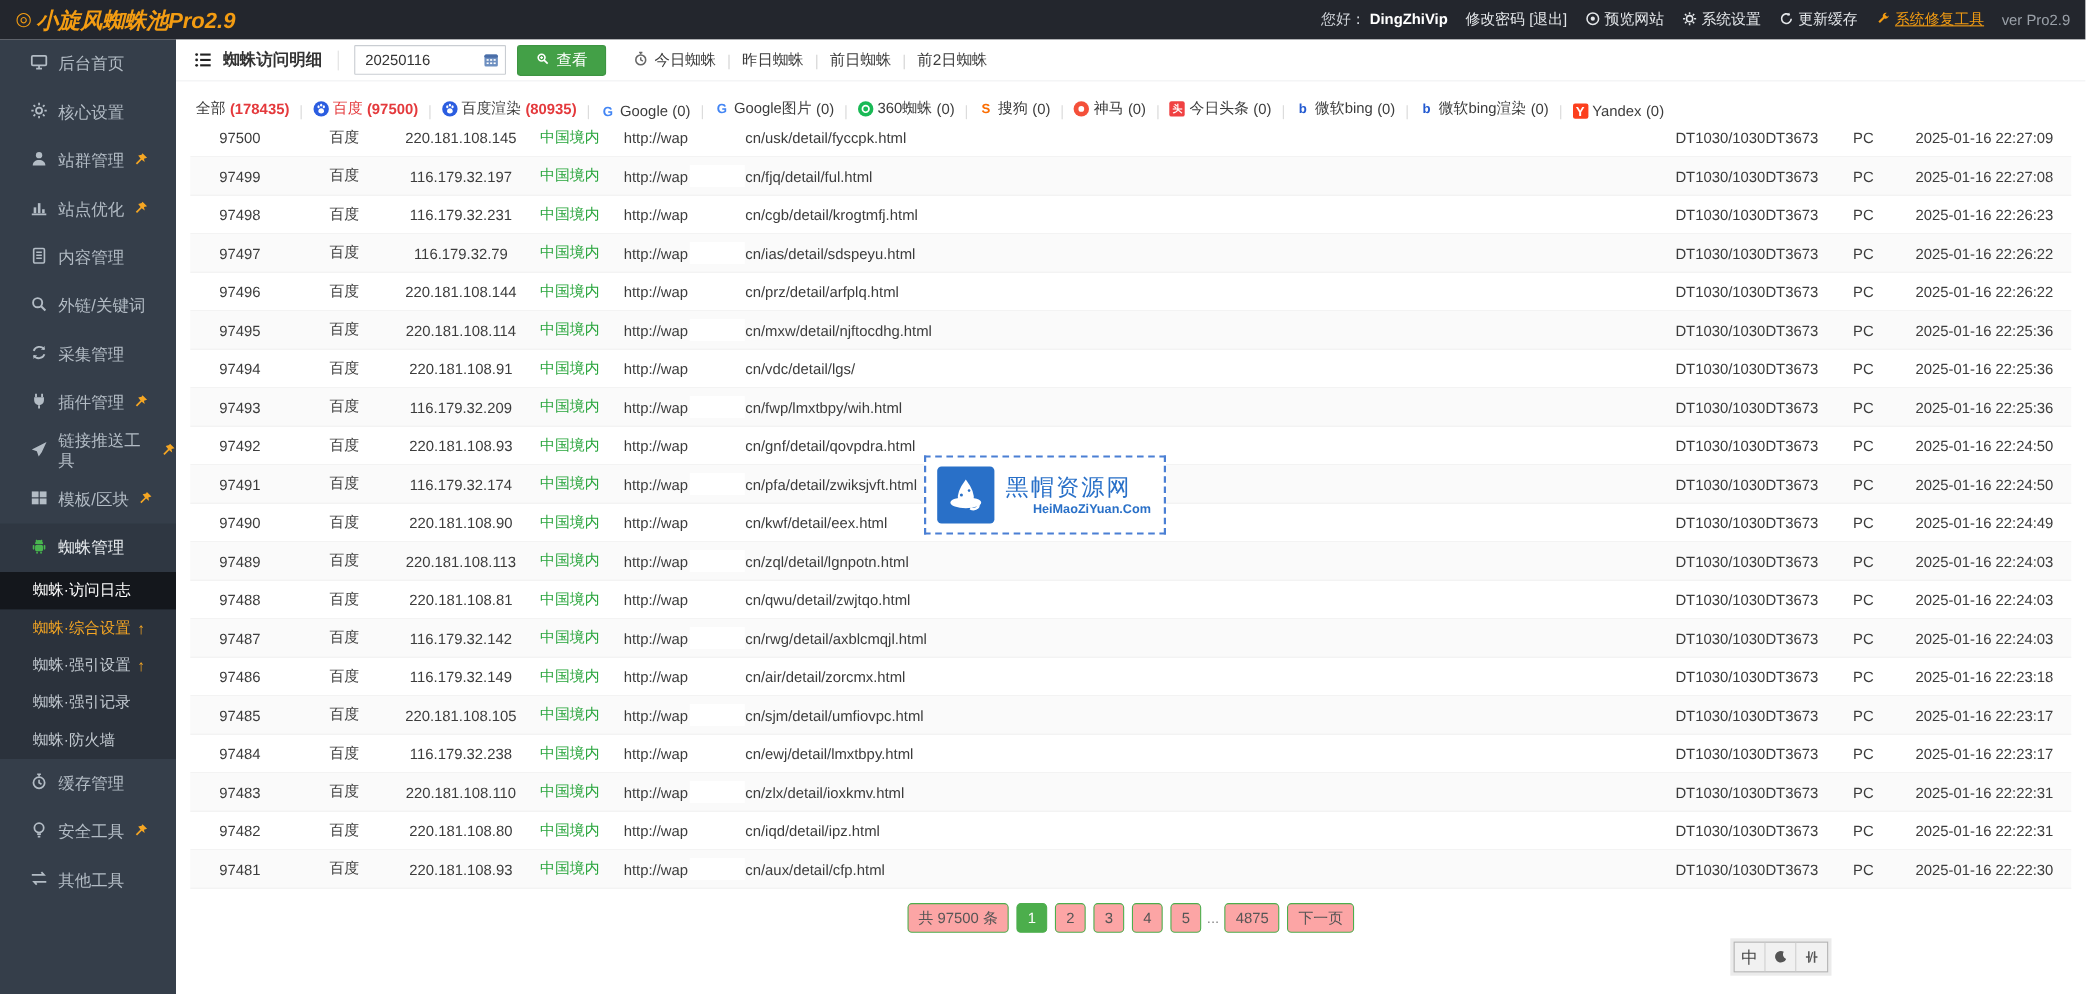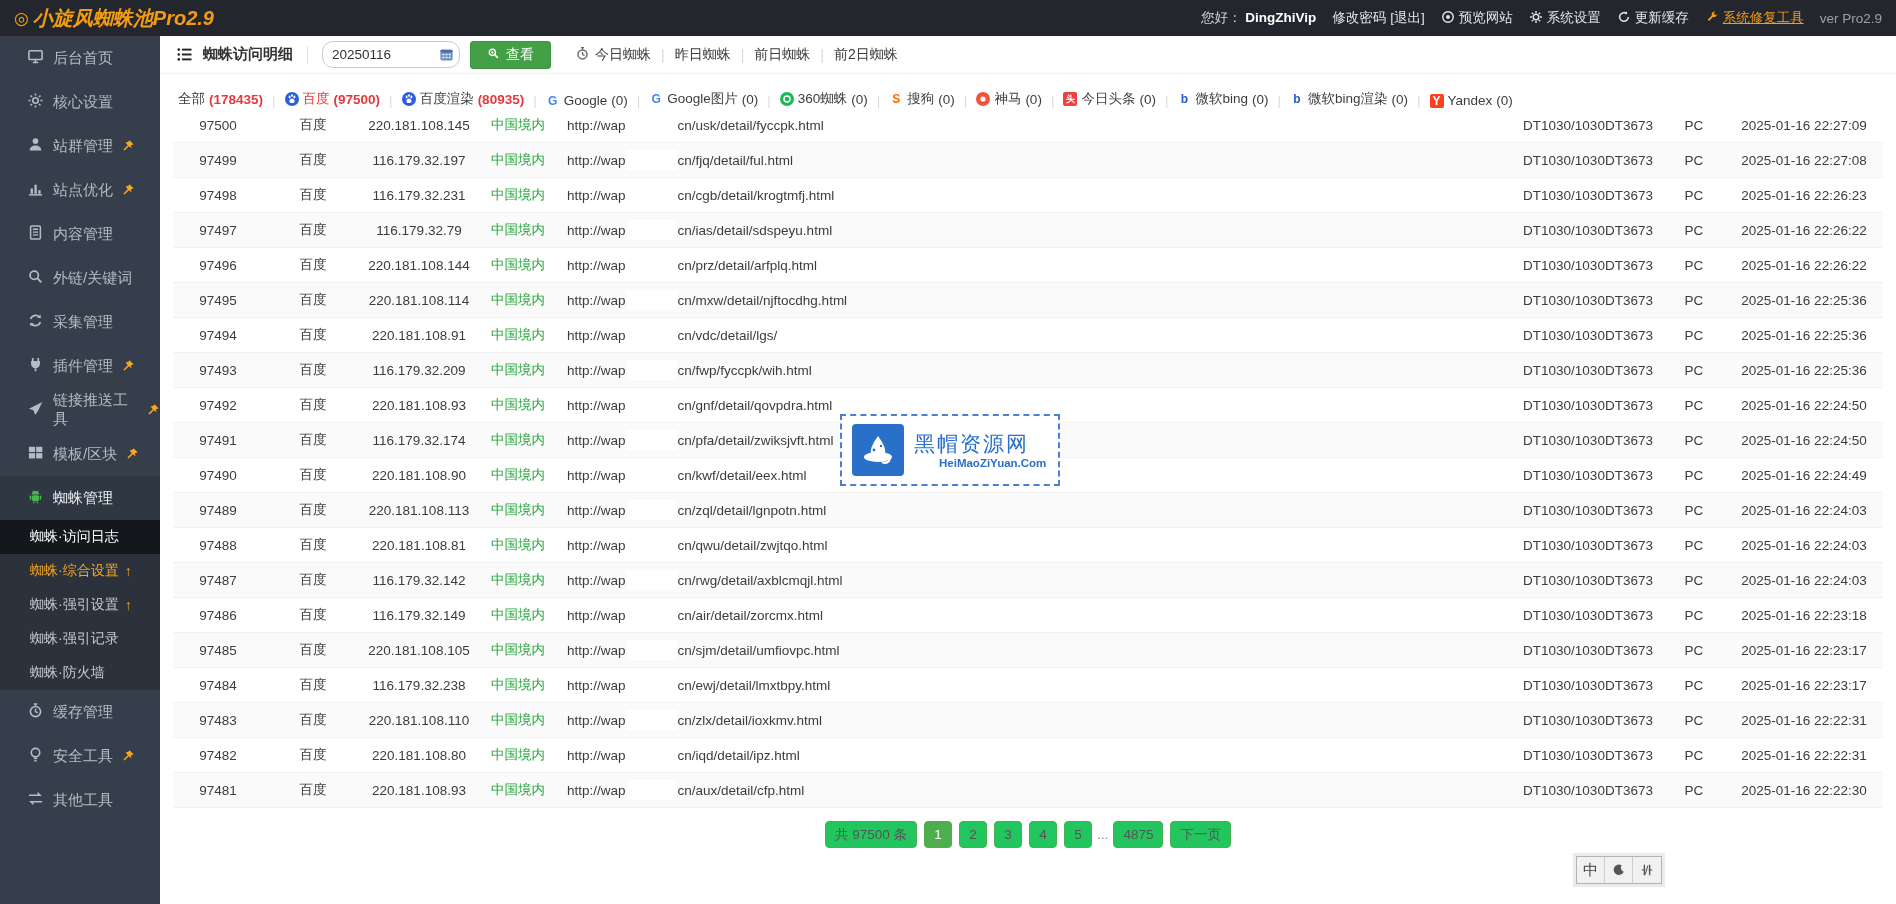--- a/index.html
+++ b/index.html
@@ -38,21 +38,21 @@
   
   .main { position:absolute; left:160px; top:36px; right:0; bottom:0; background:#fff;
     display:flex; flex-direction:column; }
 
   .toolbar { height:38px; display:flex; align-items:center; padding-left:16px; gap:10px;
     border-bottom:1px solid #f0f1f3; }
   .list-icon svg { width:17px; height:17px; display:block; }
   .page-title { font-size:15px; font-weight:bold; color:#333; }
   .vsep { width:1px; height:18px; background:#e0e0e0; margin:0 4px; }
   .date-wrap { position:relative; }
-  .date-input { width:138px; height:27px; border:1px solid #c9cdd2; border-radius:11px;
+  .date-input { width:138px; height:27px; border:1px solid #c9cdd2; border-radius:1px;
     padding:0 26px 0 9px; font-size:13.5px; color:#333;
     font-family:"Liberation Sans","DejaVu Sans",sans-serif; }
   .cal-icon { position:absolute; right:6px; top:6px; width:15px; height:15px; cursor:pointer; }
   .view-btn { height:28px; padding:0 16px; background:#43a047; border:1px solid #3d9442;
     border-radius:3px; color:#fff; font-size:14px; display:flex; align-items:center; gap:6px;
     cursor:pointer; font-family:inherit; }
   .view-btn svg { width:13px; height:13px; }
   .quick { display:flex; align-items:center; gap:10px; margin-left:14px; font-size:14px; color:#3b3b3b; }
   .quick .q-link { cursor:pointer; display:flex; gap:5px; }
   .quick .qsep { color:#d8d8d8; }
@@ -83,21 +83,21 @@
   .col-tpl{width:150px;} .col-type{width:62px;} .col-time{width:158px;}
   .region-cn { color:#28a53c; }
   .mask { display:inline-block; width:50px; height:20px; background:#fff; margin:0 1px;
     vertical-align:middle; }
 
   
   .pagination { display:flex; justify-content:center; align-items:center; gap:7px;
     margin-top:13px; font-size:13.5px; }
   .pg-box { min-width:28px; height:27px; padding:0 9px; display:flex; align-items:center;
     justify-content:center; border:1px solid #4cae4c; border-radius:4px; color:#555;
-    cursor:pointer; background:#22c55e; }
+    cursor:pointer; background:#fca5a5; }
   .pg-box.current { background:#4cae4c; color:#fff; border-color:#4cae4c; }
   .pg-dots { color:#888; margin:0 -2px; }
 
   
   .watermark { position:absolute; left:840px; top:414px; width:220px; height:72px;
     border:2px dashed #4a7fd4; background:rgba(255,255,255,0.93); display:flex;
     align-items:center; gap:10px; padding:7px 10px; }
   .wm-logo { width:52px; height:52px; background:#2970c8; border-radius:4px; flex:0 0 auto;
     display:flex; align-items:center; justify-content:center; }
   .wm-logo svg { width:40px; height:40px; }
@@ -594,21 +594,21 @@
             <div class="td col-time">2025-01-16 22:25:36</div>
           </div>
           <div class="trow">
             <div class="td col-id">97493</div>
             <div class="td col-name">百度</div>
             <div class="td col-ip">116.179.32.209</div>
             <div class="td col-region region-cn">中国境内</div>
             <div class="td col-url">
               <span>http://wap</span>
               <span class="mask"></span>
-              <span>cn/fwp/fyccpk/wih.html</span>
+              <span>cn/fwp/lmxtbpy/wih.html</span>
             </div>
             <div class="td col-tpl">DT1030/1030DT3673</div>
             <div class="td col-type">PC</div>
             <div class="td col-time">2025-01-16 22:25:36</div>
           </div>
           <div class="trow">
             <div class="td col-id">97492</div>
             <div class="td col-name">百度</div>
             <div class="td col-ip">220.181.108.93</div>
             <div class="td col-region region-cn">中国境内</div>

